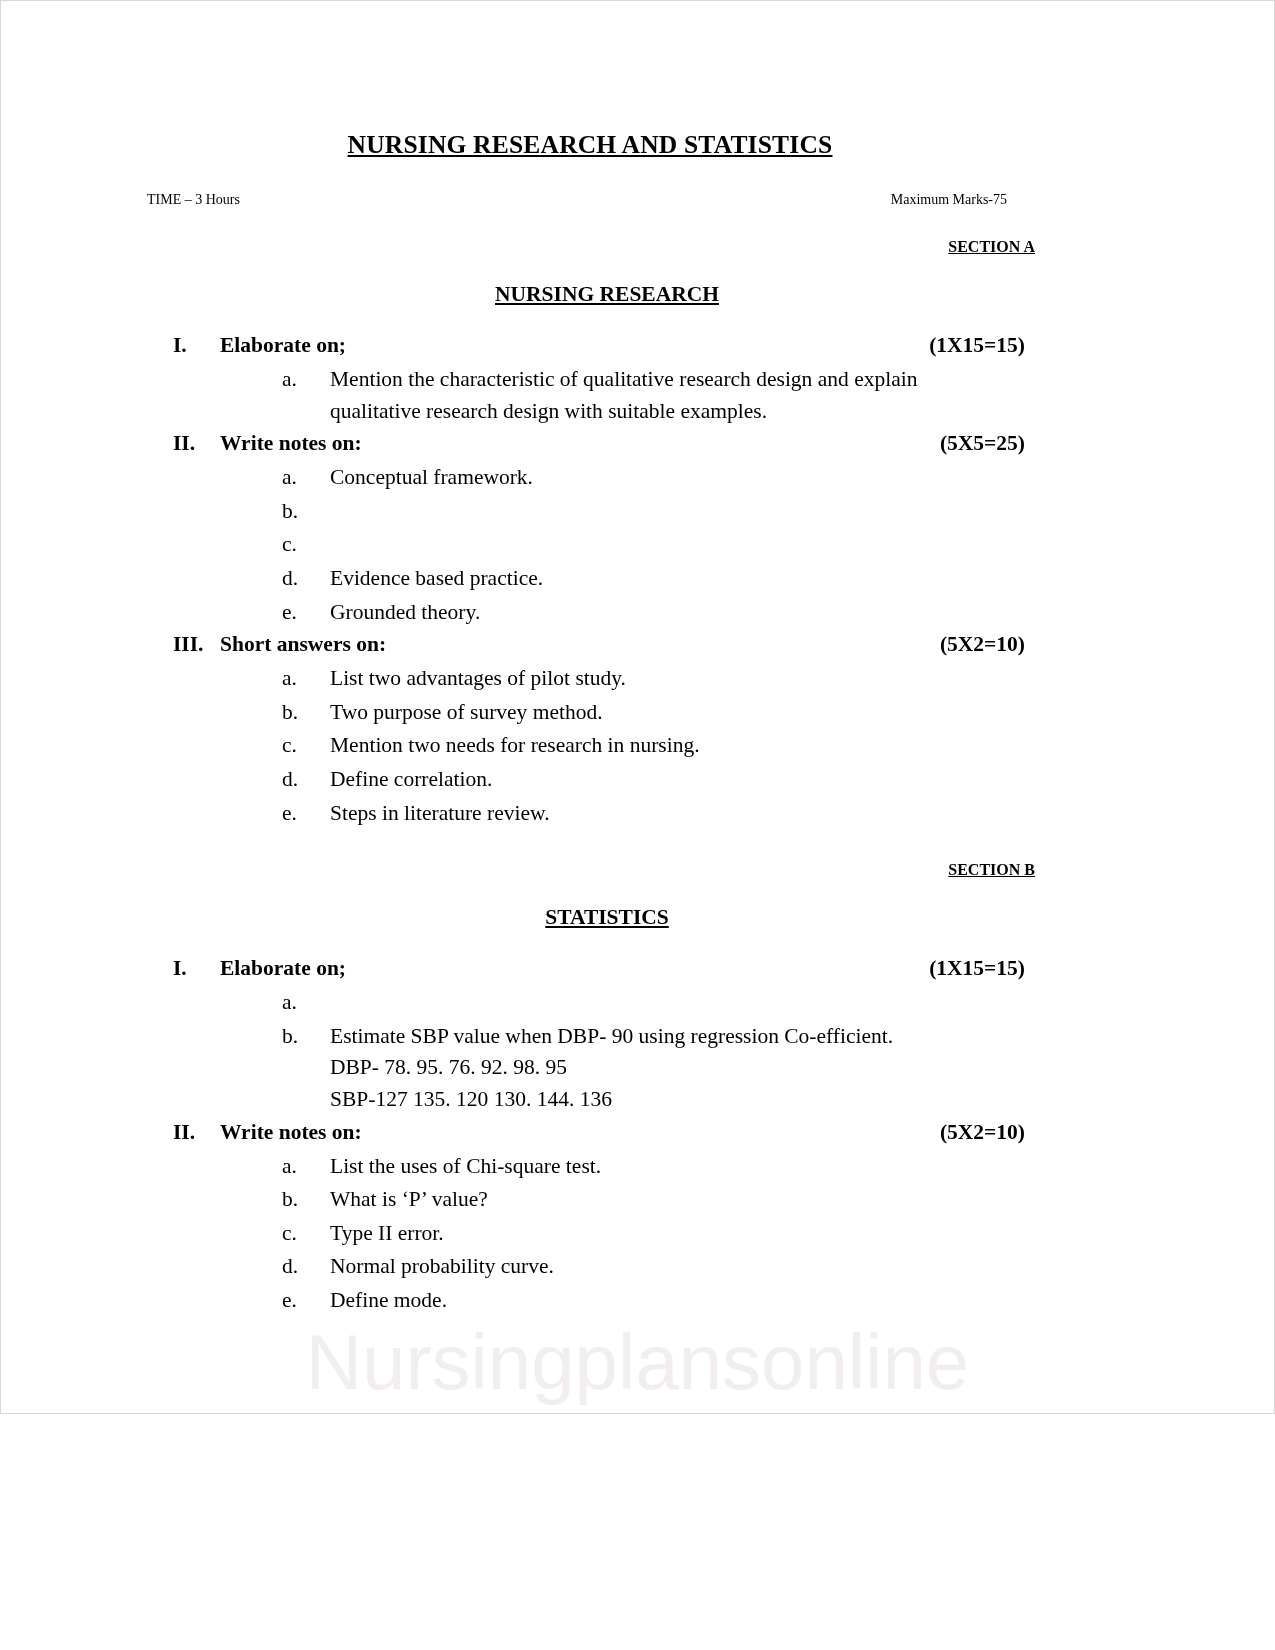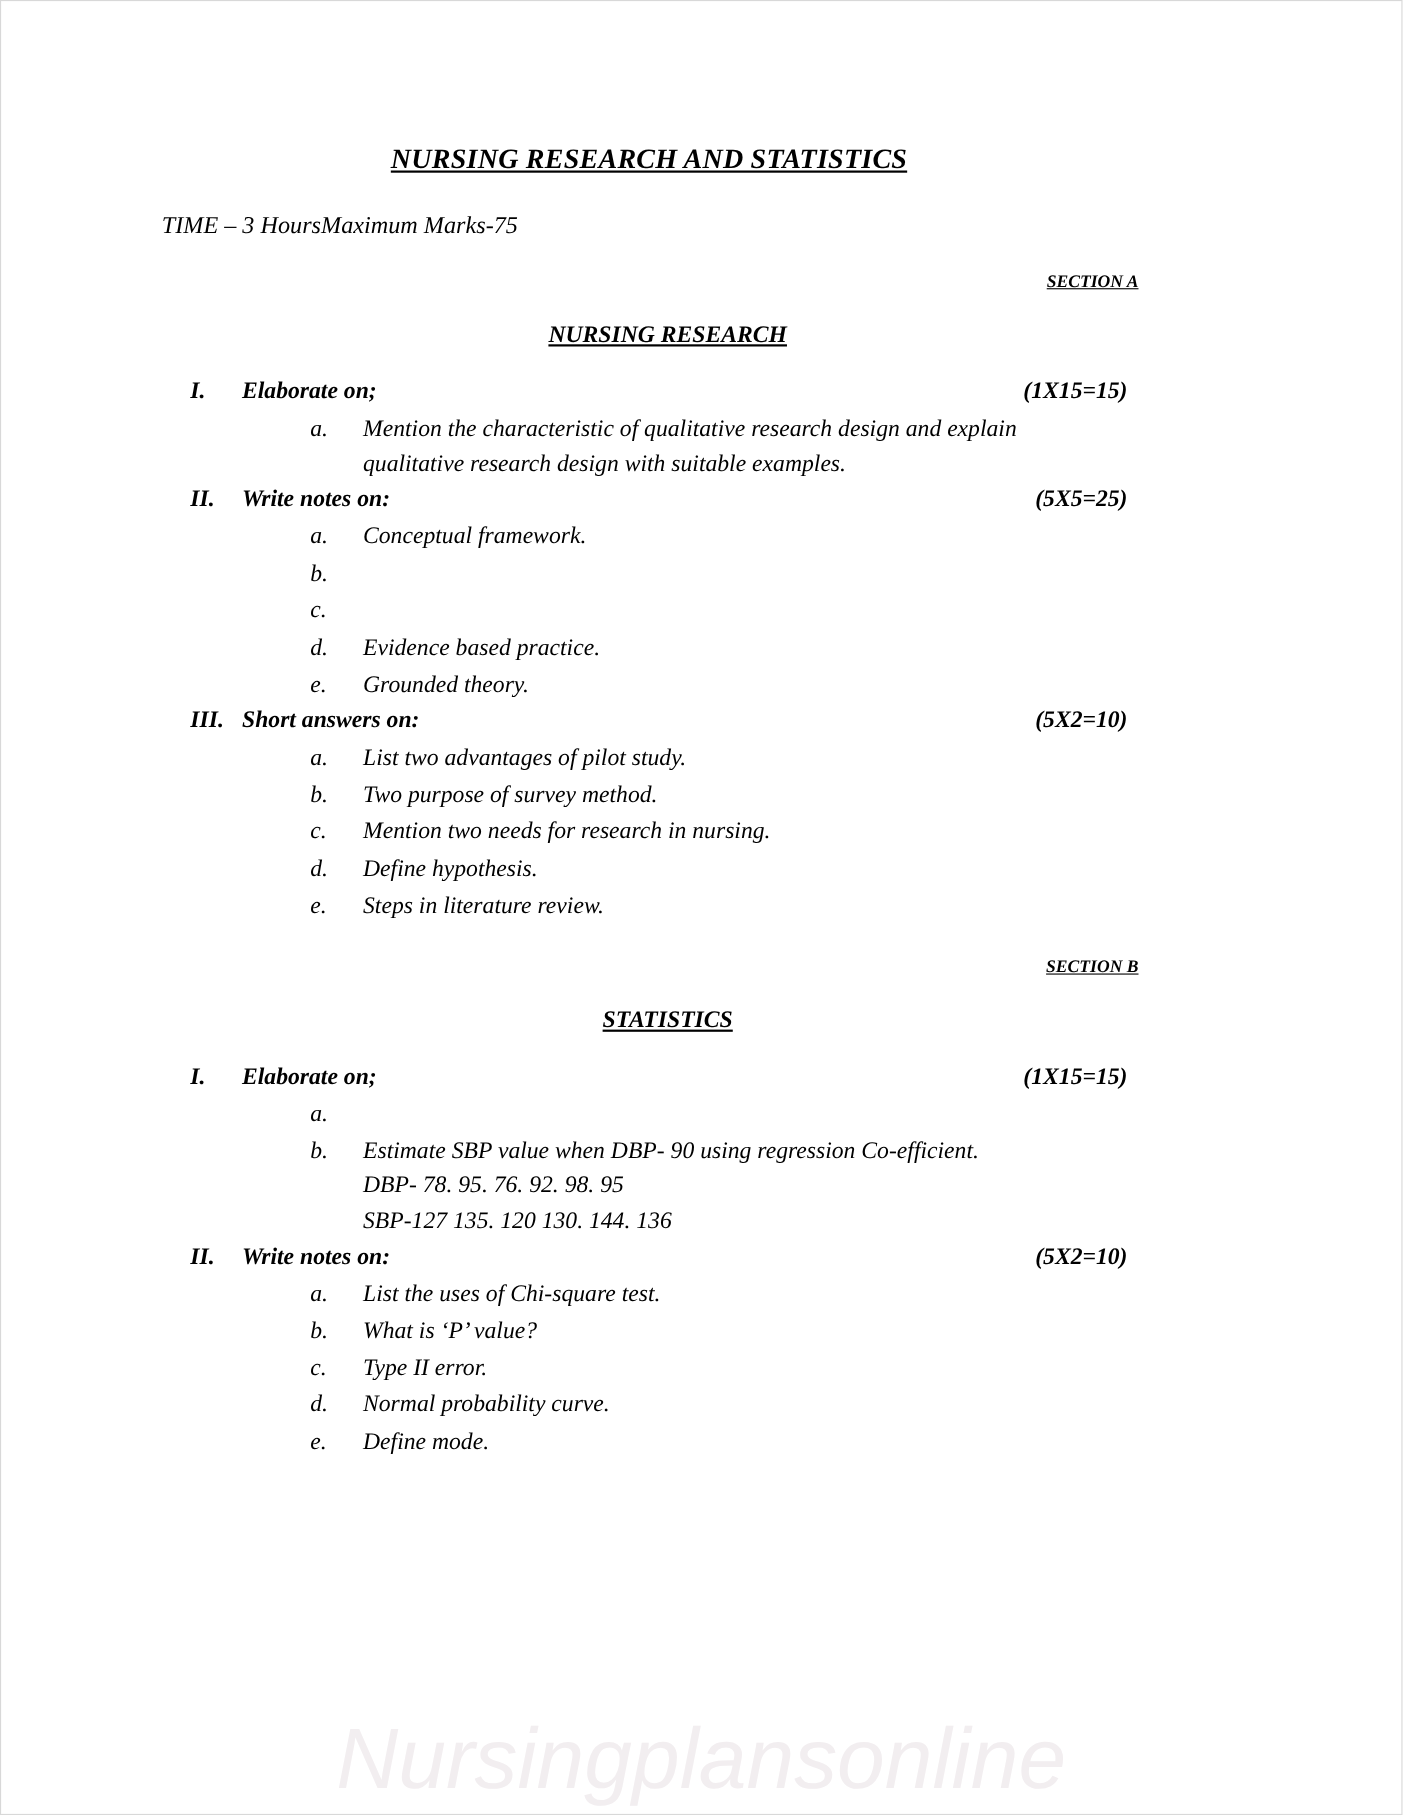--- a/index.html
+++ b/index.html
@@ -11,45 +11,45 @@
     height: 1650px;
     background: #ffffff;
     font-family: "Liberation Serif", serif;
     color: #000000;
     position: relative;
     overflow: hidden;
   }
   .page {
     position: relative;
     width: 1275px;
-    height: 1650px;
+    height: 1414px;
     box-sizing: border-box;
     padding: 0;
-    font-style: italic;
   }
   .content {
     position: absolute;
     left: 145px;
     top: 130px;
     width: 890px;
   }
   .doc-title {
     text-align: center;
     font-weight: bold;
     font-size: 25.5px;
     letter-spacing: 0.2px;
     margin: 0 0 32px 0;
   }
   .doc-title span.u {
     text-decoration: underline;
   }
   .meta-row {
     display: flex;
+    justify-content: space-between;
     align-items: baseline;
-    font-size: 22px;
+    font-size: 14px;
     margin: 0 0 30px 0;
   }
   .meta-left {
     padding-left: 2px;
   }
   .meta-right {
     padding-right: 28px;
   }
   .section-head {
     text-align: right;
@@ -224,21 +224,21 @@
         <li class="sub-item">
           <span class="sub-marker">b.</span>
           <span class="sub-text">Two purpose of survey method.</span>
         </li>
         <li class="sub-item">
           <span class="sub-marker">c.</span>
           <span class="sub-text">Mention two needs for research in nursing.</span>
         </li>
         <li class="sub-item">
           <span class="sub-marker">d.</span>
-          <span class="sub-text">Define hypothesis.</span>
+          <span class="sub-text">Define correlation.</span>
         </li>
         <li class="sub-item">
           <span class="sub-marker">e.</span>
           <span class="sub-text">Steps in literature review.</span>
         </li>
       </ul>
     </div>
 
     <div class="spacer-lg"></div>
 

